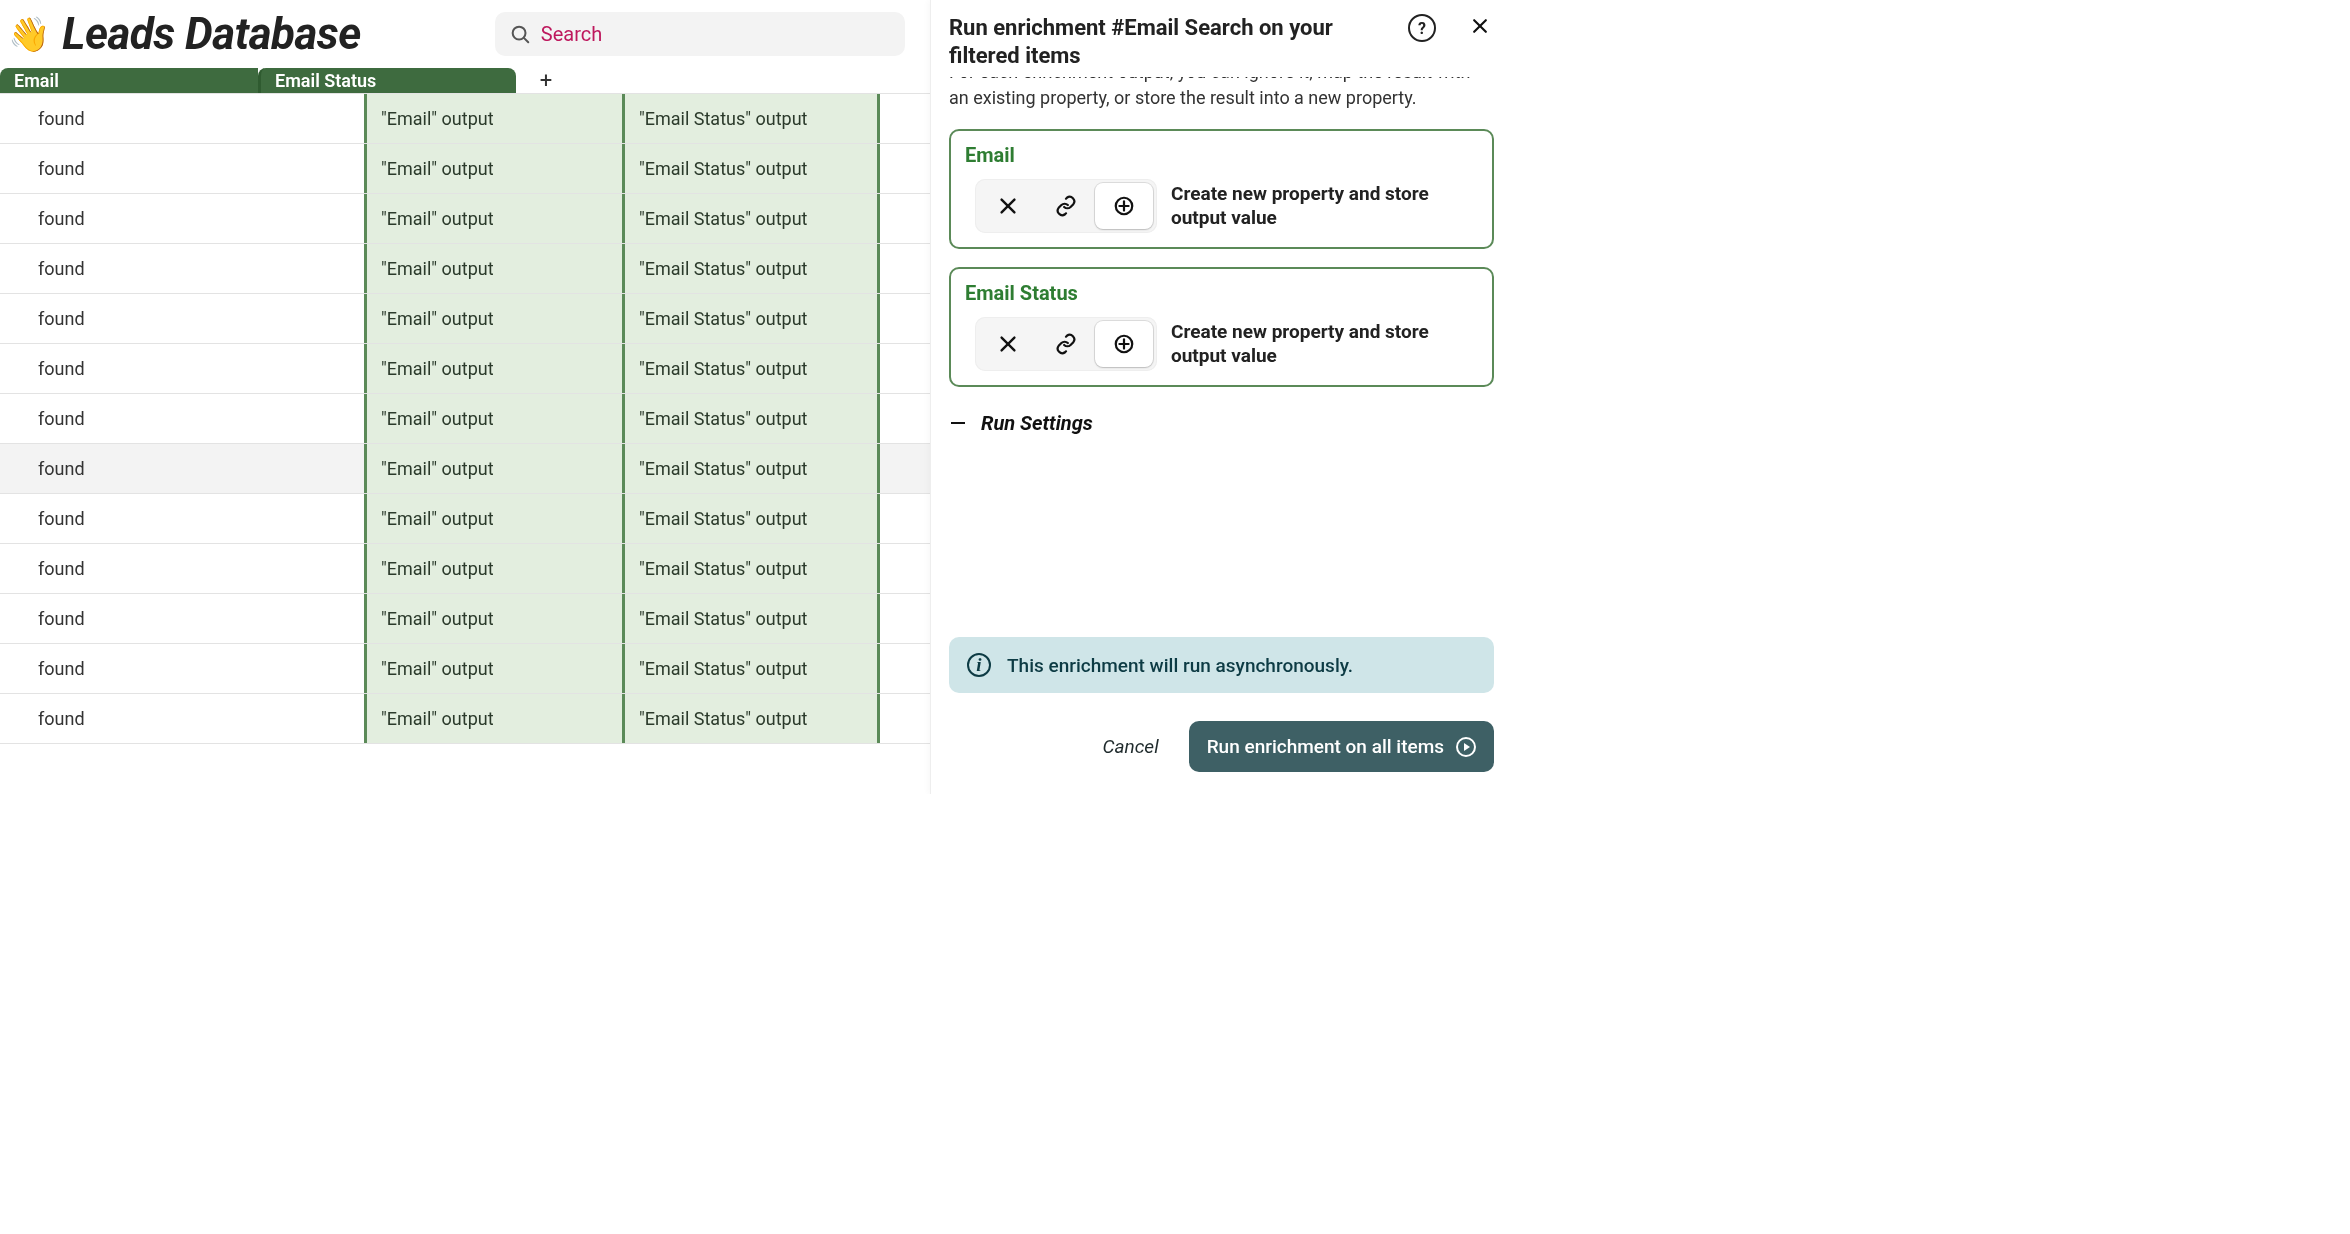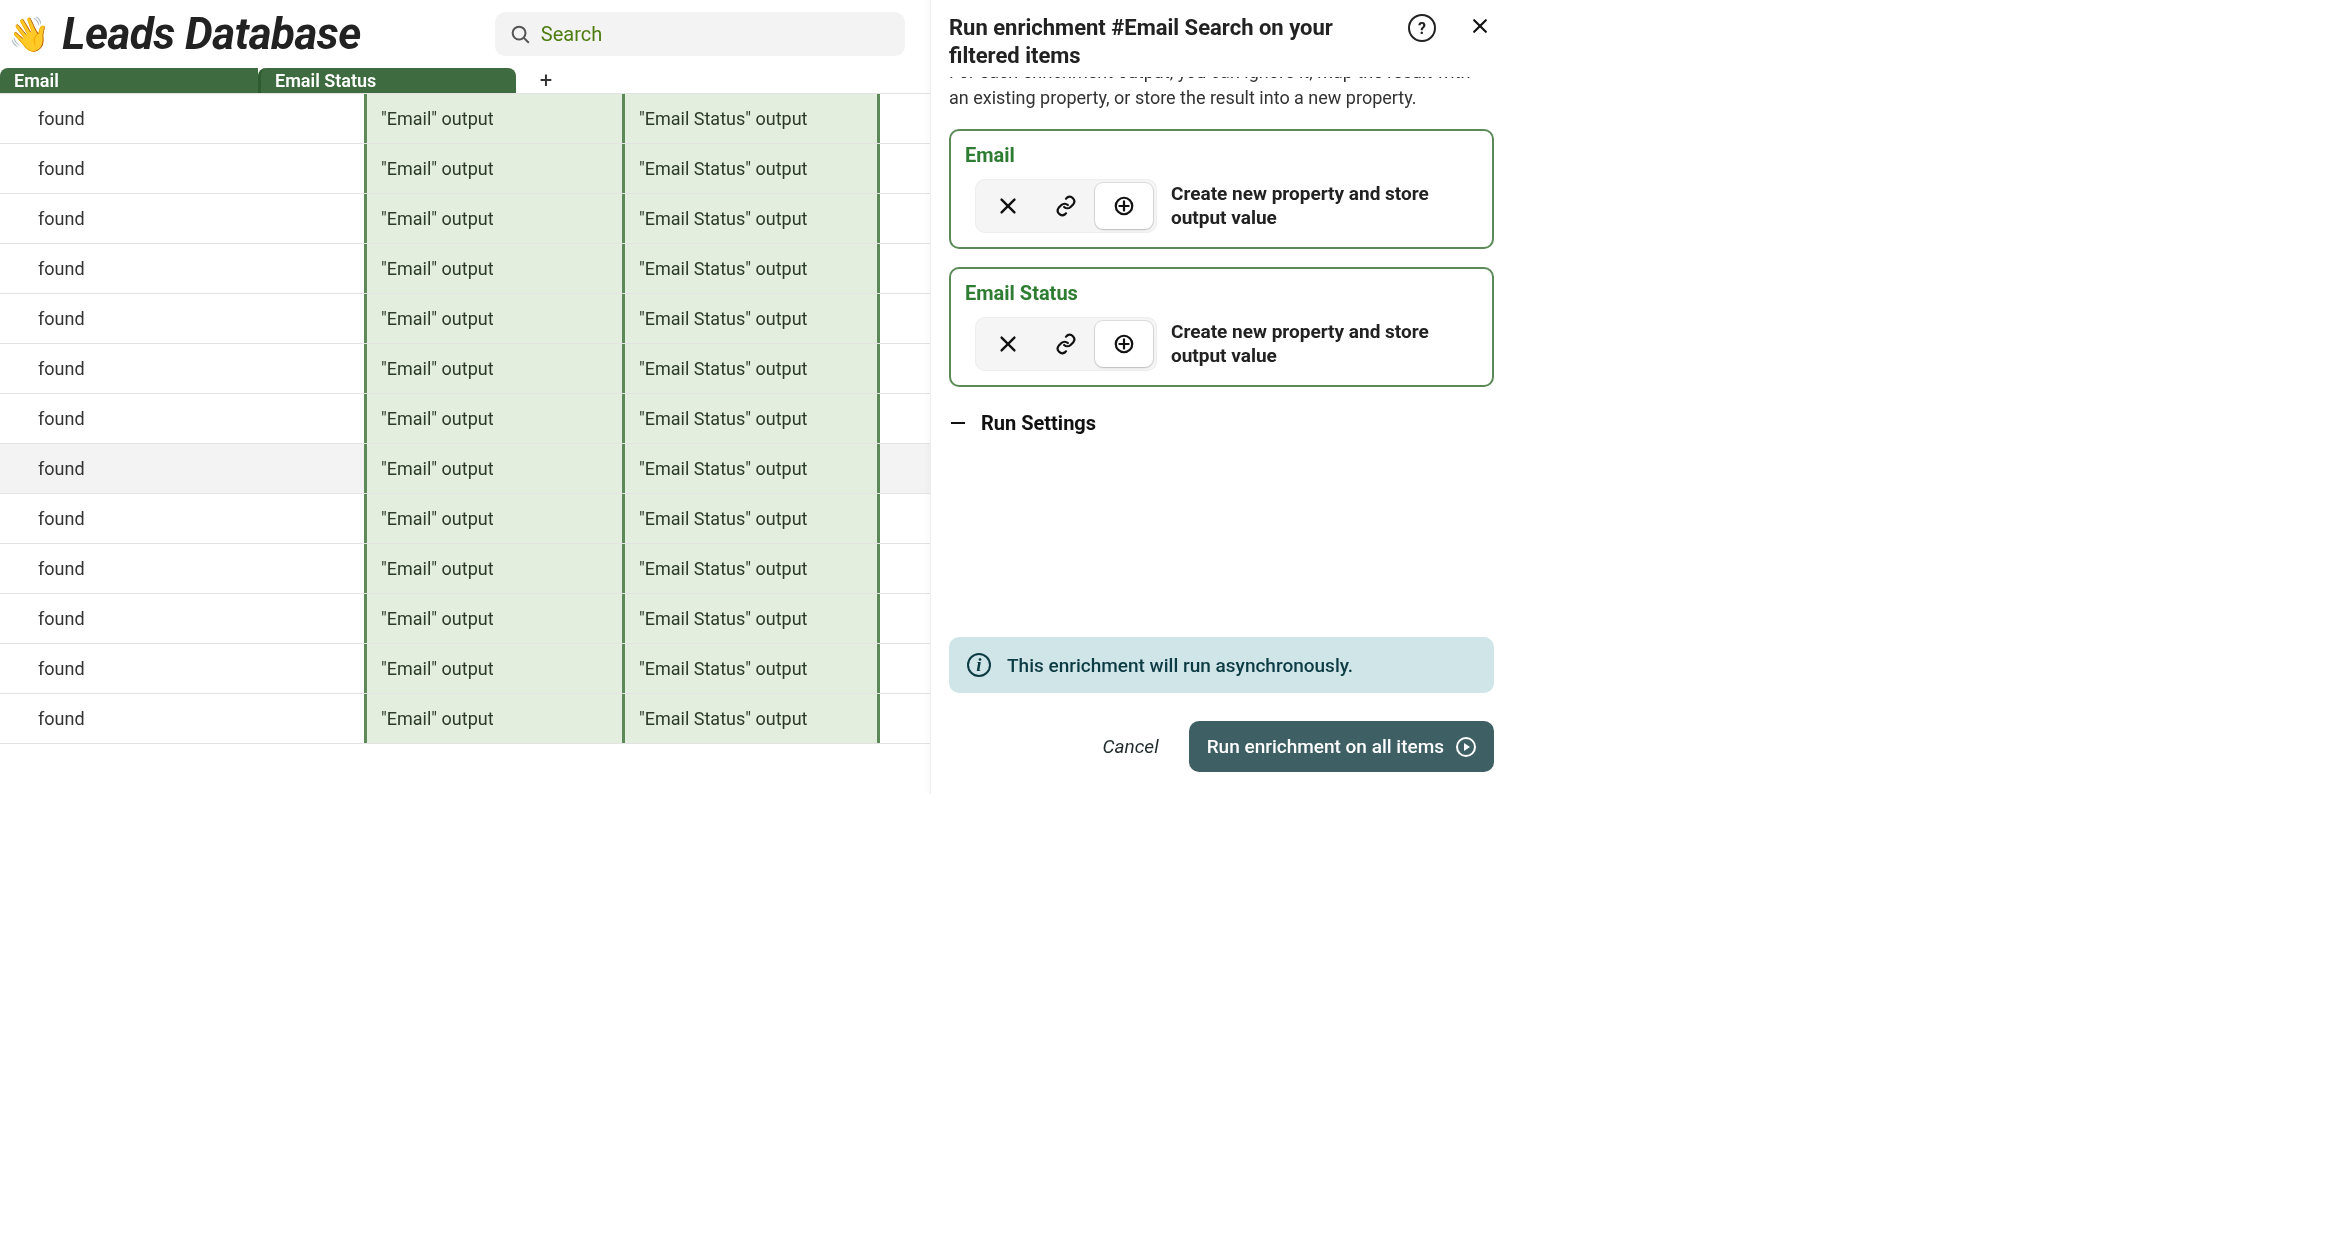--- a/index.html
+++ b/index.html
@@ -30,21 +30,21 @@
   .title-wrap { display:flex; align-items:center; gap:12px; }
   .title-wrap .emoji { font-size: 34px; line-height:1; }
   .page-title { font-size: 44px; font-weight: 700; letter-spacing: -0.5px; font-style: italic; }
 
   .search-wrap { flex: 0 0 410px; }
   .search {
     display:flex; align-items:center; gap:10px;
     background:#f3f3f3; border-radius:10px; padding: 10px 14px;
   }
   .search svg { width:22px; height:22px; stroke:#555; }
-  .search .ph { color:#4d7c0f; font-size:20px; }
+  .search .ph { color:#be185d; font-size:20px; }
 
   .pillbtn {
     display:flex; align-items:center; justify-content:center;
     background:#f3f3f3; border-radius:10px; height:46px; padding: 0 14px;
   }
   .pillbtn.small { width:46px; padding:0; }
   .pillbtn.caret { width:46px; padding:0; }
   .filter-group{ display:flex; gap:0; }
   .filter-group .pillbtn { border-radius:10px 0 0 10px; }
   .filter-group .pillbtn.caret { border-radius:0 10px 10px 0; margin-left:1px; }
@@ -115,21 +115,21 @@
   .seg-btn {
     width:58px; height:46px; display:flex; align-items:center; justify-content:center;
     border-radius:8px; cursor:pointer;
   }
   .seg-btn svg { width:22px; height:22px; }
   .seg-btn.active {
     background:#fff; box-shadow: 0 1px 2px rgba(0,0,0,0.15), 0 0 0 1px #ddd;
   }
   .seg-label { font-size:19px; font-weight:700; line-height:1.25; }
 
-  .settings-row { display:flex; align-items:center; gap:14px; margin: 24px 0 0 0; color:#111; font-weight:700; font-size:20px;}
+  .settings-row { display:flex; align-items:center; gap:14px; margin: 24px 0 0 0; color:#111; font-weight:700; font-size:20px;font-style:italic;}
   .minus-ic { width:18px; height:18px; display:flex; align-items:center; justify-content:center; }
   .minus-ic:before { content:""; width:14px; height:2px; background:#111; display:block; }
 
   .panel-fade {
     position:absolute; left:0; right:0; bottom:0; height:40px;
     background: linear-gradient(to bottom, rgba(255,255,255,0), #fff);
     pointer-events:none;
   }
 
   .panel-bottom {

